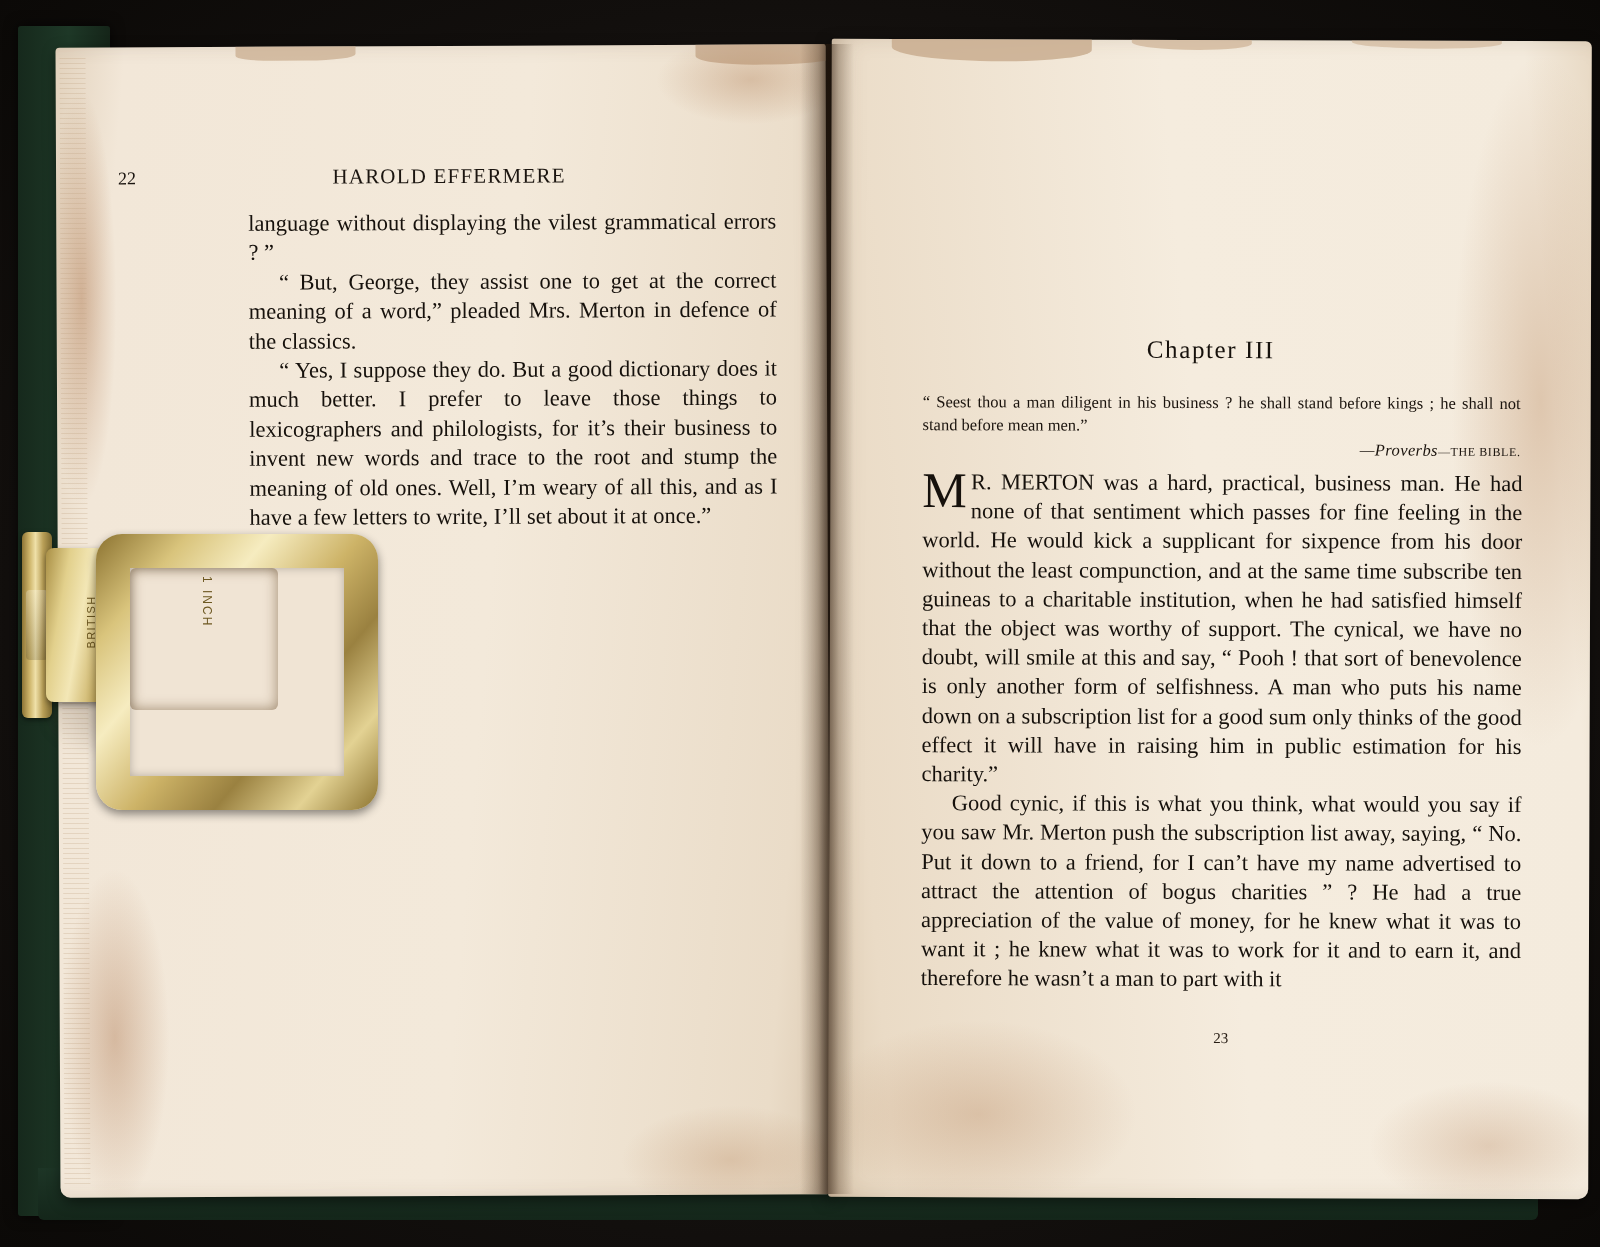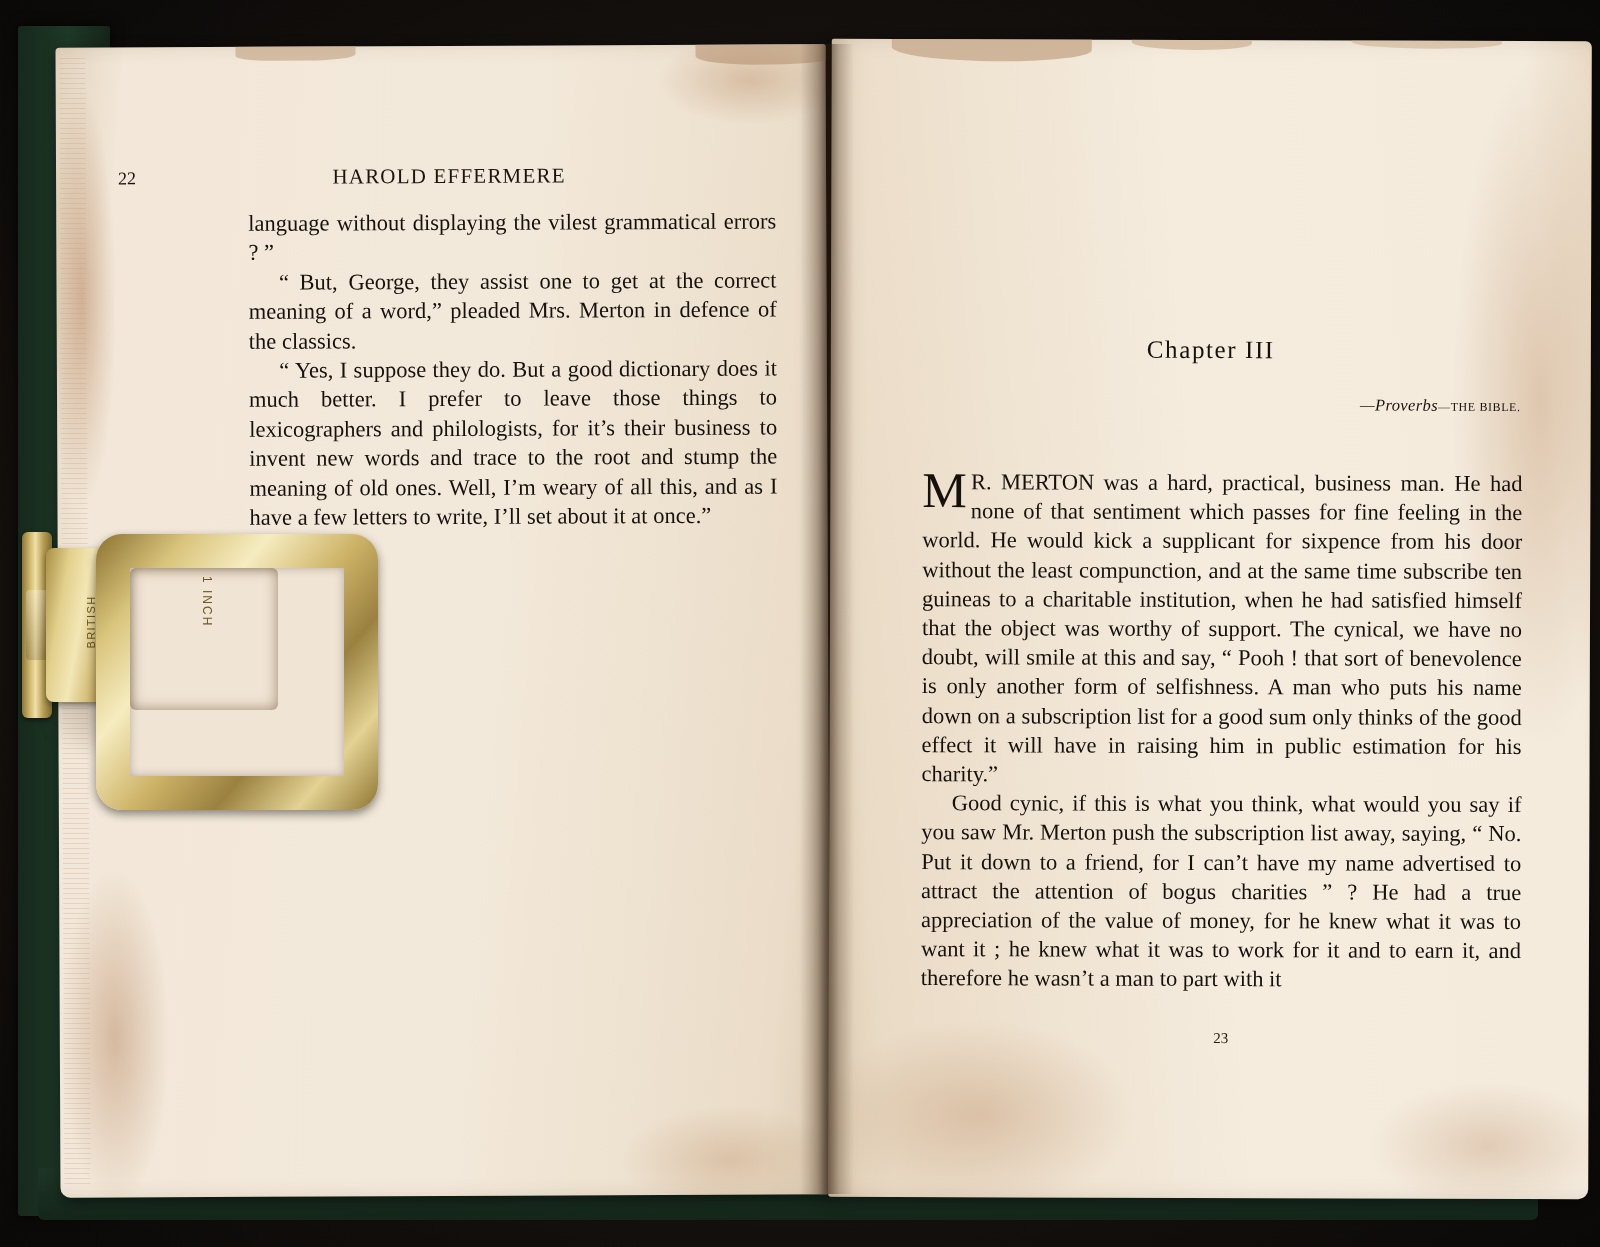--- a/index.html
+++ b/index.html
@@ -367,20 +367,21 @@
       <div class="tear" style="left:300px;top:-4px;width:120px;height:14px;border-radius:0 0 45% 55%;background:#cdb193;opacity:.7;"></div>
       <div class="tear" style="left:520px;top:-4px;width:150px;height:12px;border-radius:0 0 45% 55%;background:#cdb193;opacity:.6;"></div>
 
       <div class="foxing" style="left:620px;top:10px;width:180px;height:700px;background:radial-gradient(ellipse,rgba(180,128,84,.34),rgba(180,128,84,0) 70%);"></div>
       <div class="foxing" style="left:-10px;top:980px;width:320px;height:190px;background:radial-gradient(ellipse,rgba(175,122,80,.30),rgba(175,122,80,0) 70%);"></div>
       <div class="foxing" style="left:540px;top:1040px;width:240px;height:130px;background:radial-gradient(ellipse,rgba(175,122,80,.28),rgba(175,122,80,0) 70%);"></div>
 
       <div class="chapter-head">Chapter III</div>
 
       <div class="epigraph">
+        <span>“ Seest thou a man diligent in his business ? he shall stand before kings ; he shall not stand before mean men.”</span>
         <span class="attrib"><i>—Proverbs</i><span class="small-caps">—THE BIBLE.</span></span>
       </div>
 
       <div class="body-right">
         <p><span class="dropcap">M</span><span>R. MERTON was a hard, practical, business man. He had none of that sentiment which passes for fine feeling in the world. He would kick a supplicant for sixpence from his door without the least compunction, and at the same time subscribe ten guineas to a charitable institution, when he had satisfied himself that the object was worthy of support. The cynical, we have no doubt, will smile at this and say, “ Pooh ! that sort of benevolence is only another form of selfishness. A man who puts his name down on a subscription list for a good sum only thinks of the good effect it will have in raising him in public estimation for his charity.”</span></p>
         <p class="indent">Good cynic, if this is what you think, what would you say if you saw Mr. Merton push the subscription list away, saying, “ No. Put it down to a friend, for I can’t have my name advertised to attract the attention of bogus charities ” ? He had a true appreciation of the value of money, for he knew what it was to want it ; he knew what it was to work for it and to earn it, and therefore he wasn’t a man to part with it</p>
       </div>
 
       <div class="folio-bottom">23</div>
 

